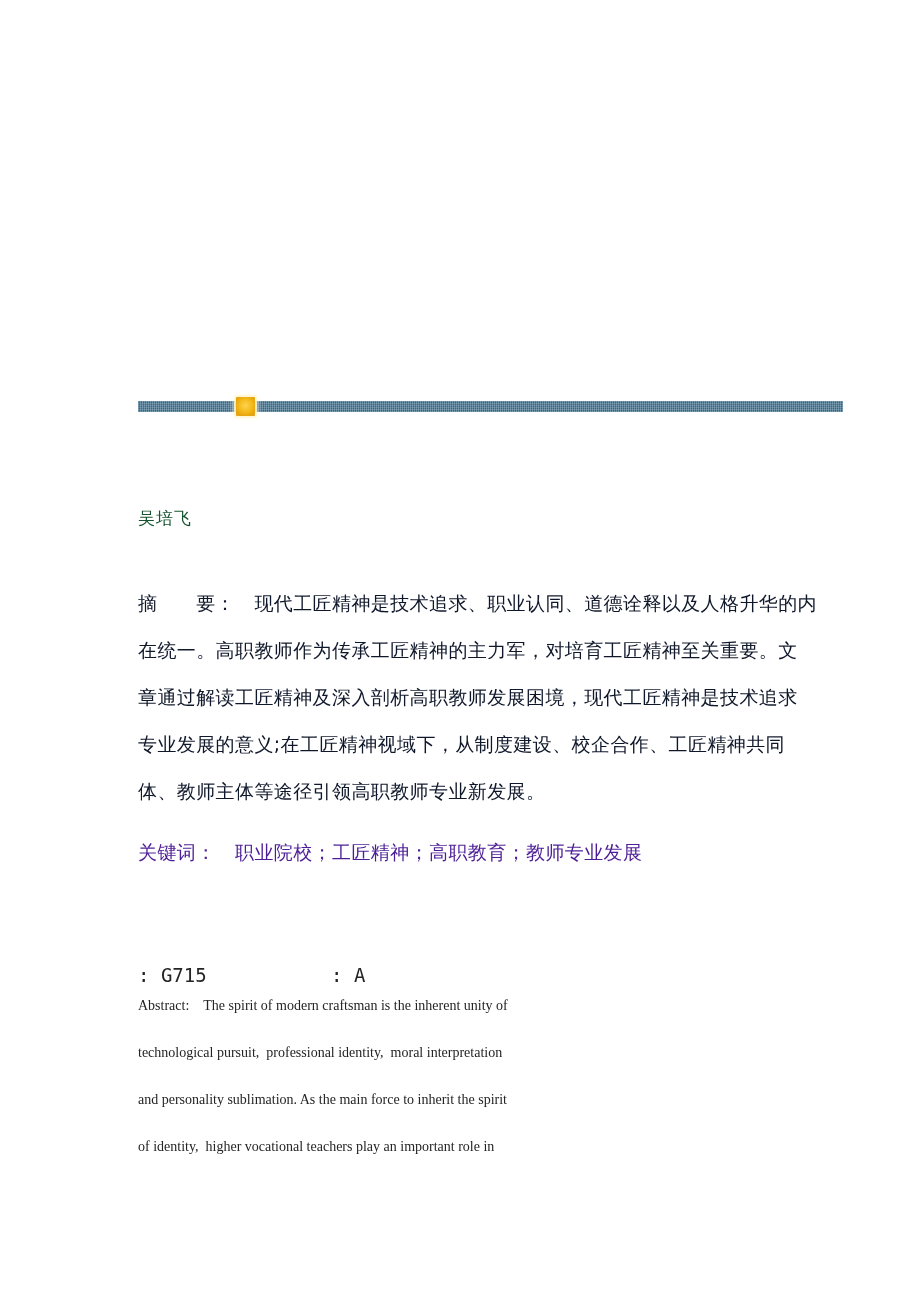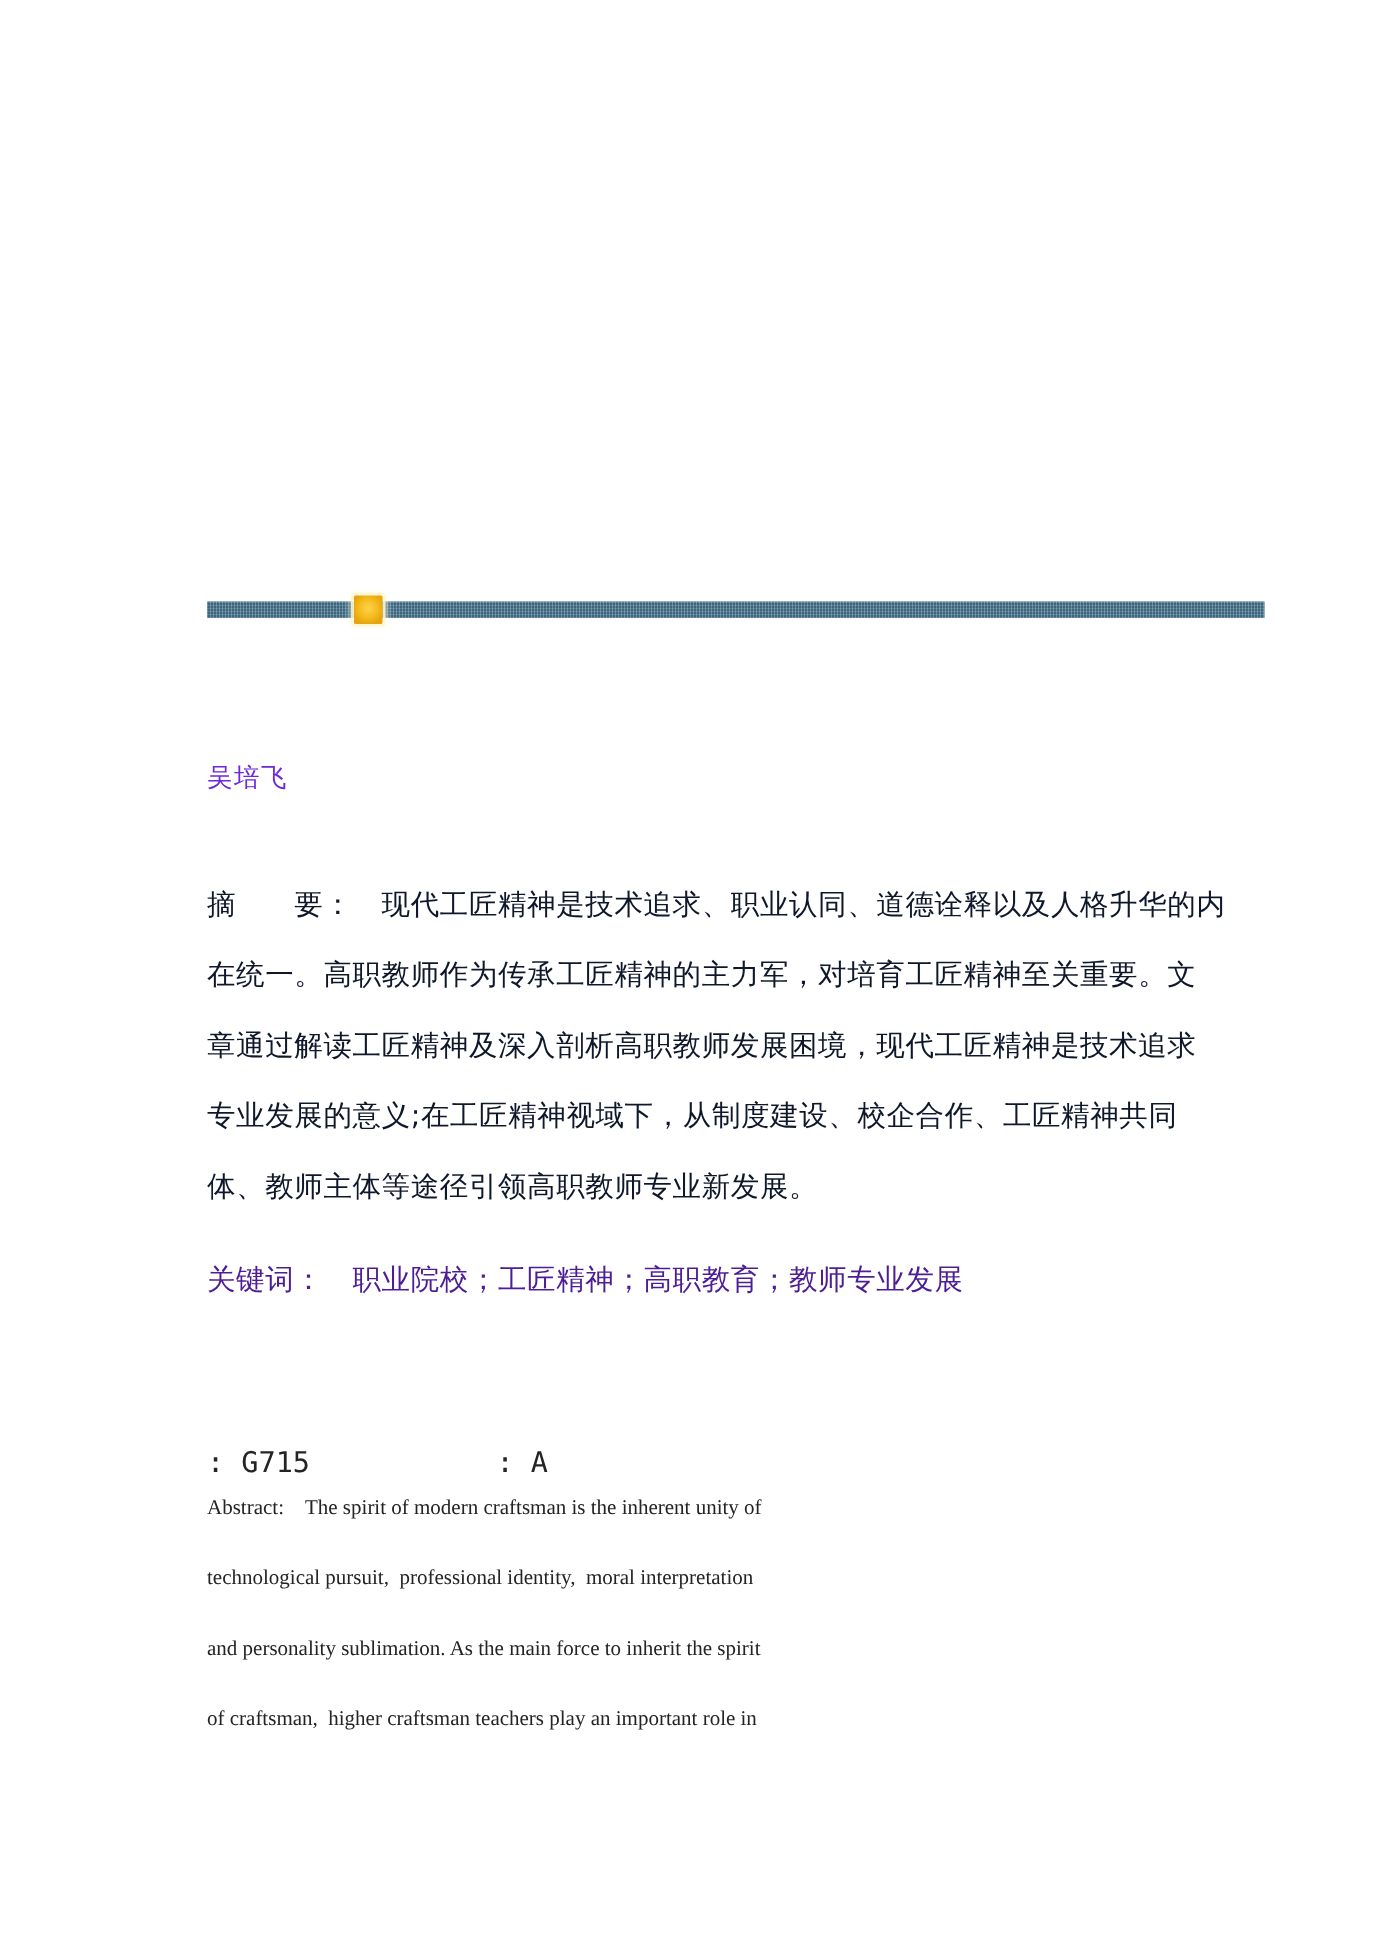--- a/index.html
+++ b/index.html
@@ -77,21 +77,21 @@
   }
 
   
   .author {
     position: absolute;
     left: 138px;
     top: 507px;
     font-size: 17px;
     font-weight: 400;
     letter-spacing: 1px;
-    color: #6d28d9;
+    color: #14532d;
     white-space: nowrap;
   }
 
   
   .cn-block {
     position: absolute;
     left: 138px;
     top: 580px;
     width: 660px;
   }
@@ -172,16 +172,16 @@
 
   <div class="class-row">
     <span class="cell-clc">: G715</span>
     <span class="cell-doc">: A</span>
   </div>
 
   <div class="en-block">
     <div class="en-line">Abstract:　The spirit of modern craftsman is the inherent unity of</div>
     <div class="en-line">technological pursuit,  professional identity,  moral interpretation</div>
     <div class="en-line">and personality sublimation. As the main force to inherit the spirit</div>
-    <div class="en-line">of craftsman,  higher craftsman teachers play an important role in</div>
+    <div class="en-line">of identity,  higher vocational teachers play an important role in</div>
   </div>
 
 </div>
 
 </body></html>

